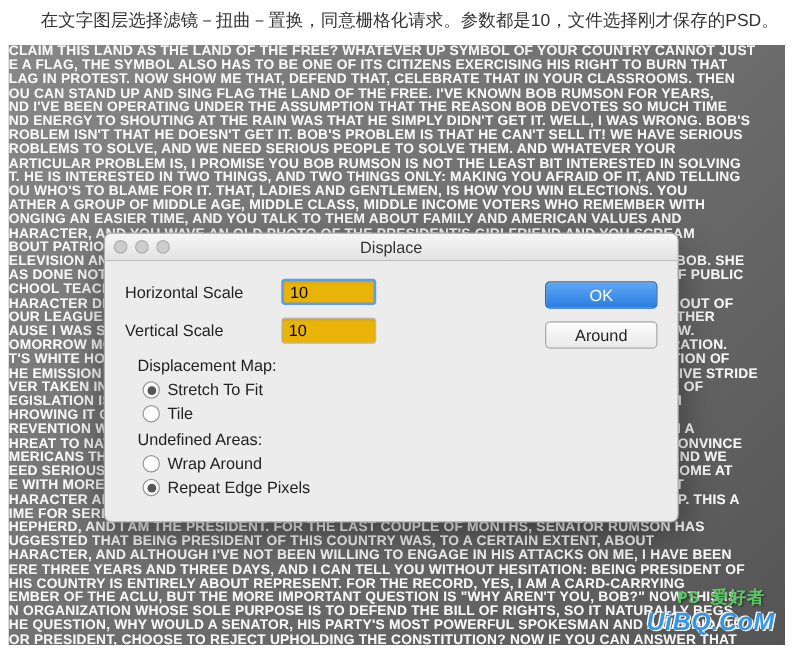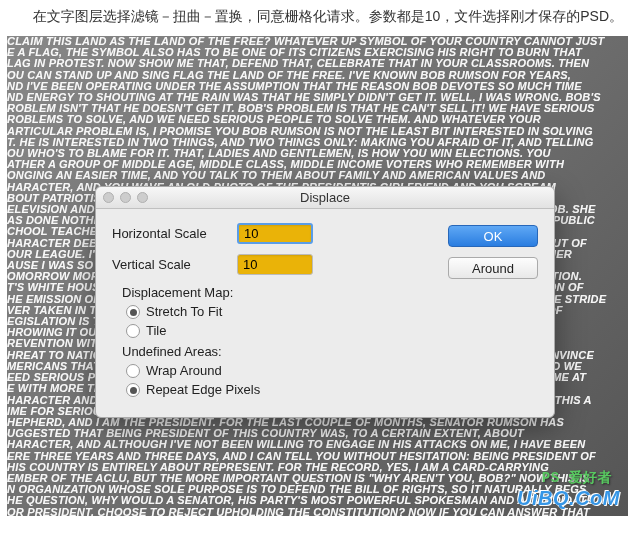--- a/index.html
+++ b/index.html
@@ -42,34 +42,32 @@
       word-break: break-all;
       text-align: justify;
       filter: contrast(1.2);
       background: radial-gradient(circle at 50% 55%, #333 0%, #555 20%, #888 50%, #666 80%);
       -webkit-background-clip: text;
       mix-blend-mode: screen;
     }
     .bg-line {
       white-space: nowrap;
       overflow: hidden;
-      font-style: italic;
     }
     .dialog {
       position: absolute;
       top: 150px;
       left: 76px;
       width: 460px;
       background: #ececec;
       border: 1px solid #aaa;
       border-radius: 6px;
       box-shadow: 0 10px 30px rgba(0,0,0,0.4);
       font-family: -apple-system, "Helvetica Neue", Arial, sans-serif;
       font-size: 13px;
-      margin-left: 12px;
     }
     .dialog-titlebar {
       height: 22px;
       background: linear-gradient(#f7f7f7, #e2e2e2);
       border-bottom: 1px solid #c0c0c0;
       border-radius: 6px 6px 0 0;
       display: flex;
       align-items: center;
       justify-content: center;
       position: relative;

